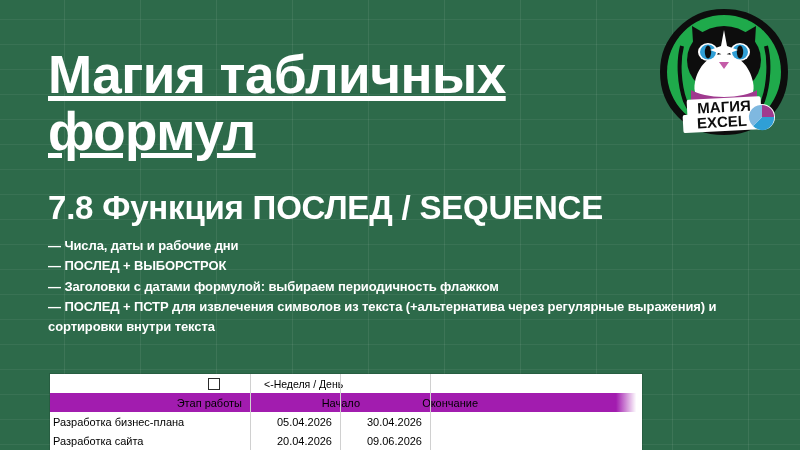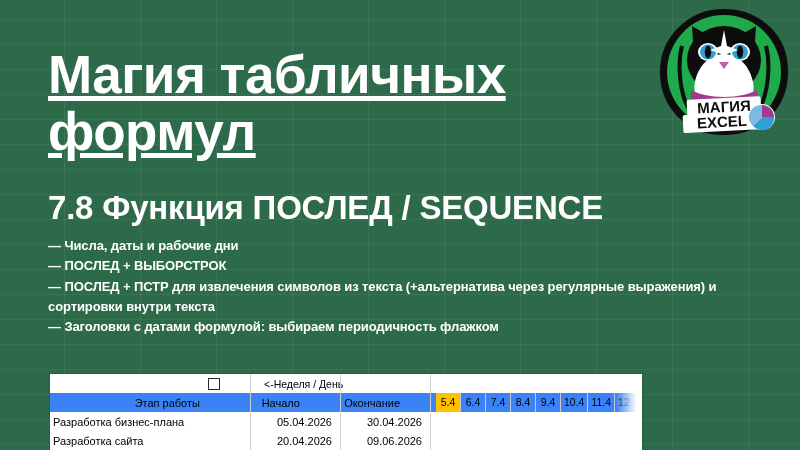--- a/index.html
+++ b/index.html
@@ -96,21 +96,21 @@
     position: relative;
     width: 620px;
   }
   #sheet .srow {
     display: flex;
     align-items: center;
     height: 19px;
     box-sizing: border-box;
   }
   #sheet .srow.hdr {
-    background: #3b82f6;
+    background: #a21caf;
     font-weight: normal;
     gap: 28px;
   }
   #sheet .c-task {
     width: 200px;
     padding-right: 8px;
     box-sizing: border-box;
     text-align: right;
     white-space: nowrap;
     overflow: hidden;
@@ -241,49 +241,38 @@
   </div>
 
   <div id="title">Магия табличных
 формул</div>
 
   <div id="subtitle">7.8 Функция ПОСЛЕД / SEQUENCE</div>
 
   <div id="bullets">
     <div class="bullet-line">— Числа, даты и рабочие дни</div>
     <div class="bullet-line">— ПОСЛЕД + ВЫБОРСТРОК</div>
+    <div class="bullet-line">— Заголовки с датами формулой: выбираем периодичность флажком</div>
     <div class="bullet-line">— ПОСЛЕД + ПСТР для извлечения символов из текста (+альтернатива через регулярные выражения) и сортировки внутри текста</div>
-    <div class="bullet-line">— Заголовки с датами формулой: выбираем периодичность флажком</div>
   </div>
 
   <div id="sheet">
     <div class="sheet-inner">
 
       <div class="srow">
         <div class="c-cb">
           <span class="checkbox"></span>
         </div>
         <div class="c-note">&lt;-Неделя / День</div>
       </div>
 
       <div class="srow hdr">
         <div class="c-task">Этап работы</div>
         <div class="c-start">Начало</div>
         <div class="c-end">Окончание</div>
-        <div class="daycells" id="day-header">
-            <div class="day hl">5.4</div>
-            <div class="day">6.4</div>
-            <div class="day">7.4</div>
-            <div class="day">8.4</div>
-            <div class="day">9.4</div>
-            <div class="day">10.4</div>
-            <div class="day">11.4</div>
-            <div class="day">12.4</div>
-            <div class="day">13.4</div>
-          </div>
       </div>
 
       <div id="data-rows">
           <div class="srow">
             <div class="c-task left">Разработка бизнес-плана</div>
             <div class="c-start">05.04.2026</div>
             <div class="c-end">30.04.2026</div>
           </div>
           <div class="srow">
             <div class="c-task left">Разработка сайта</div>

